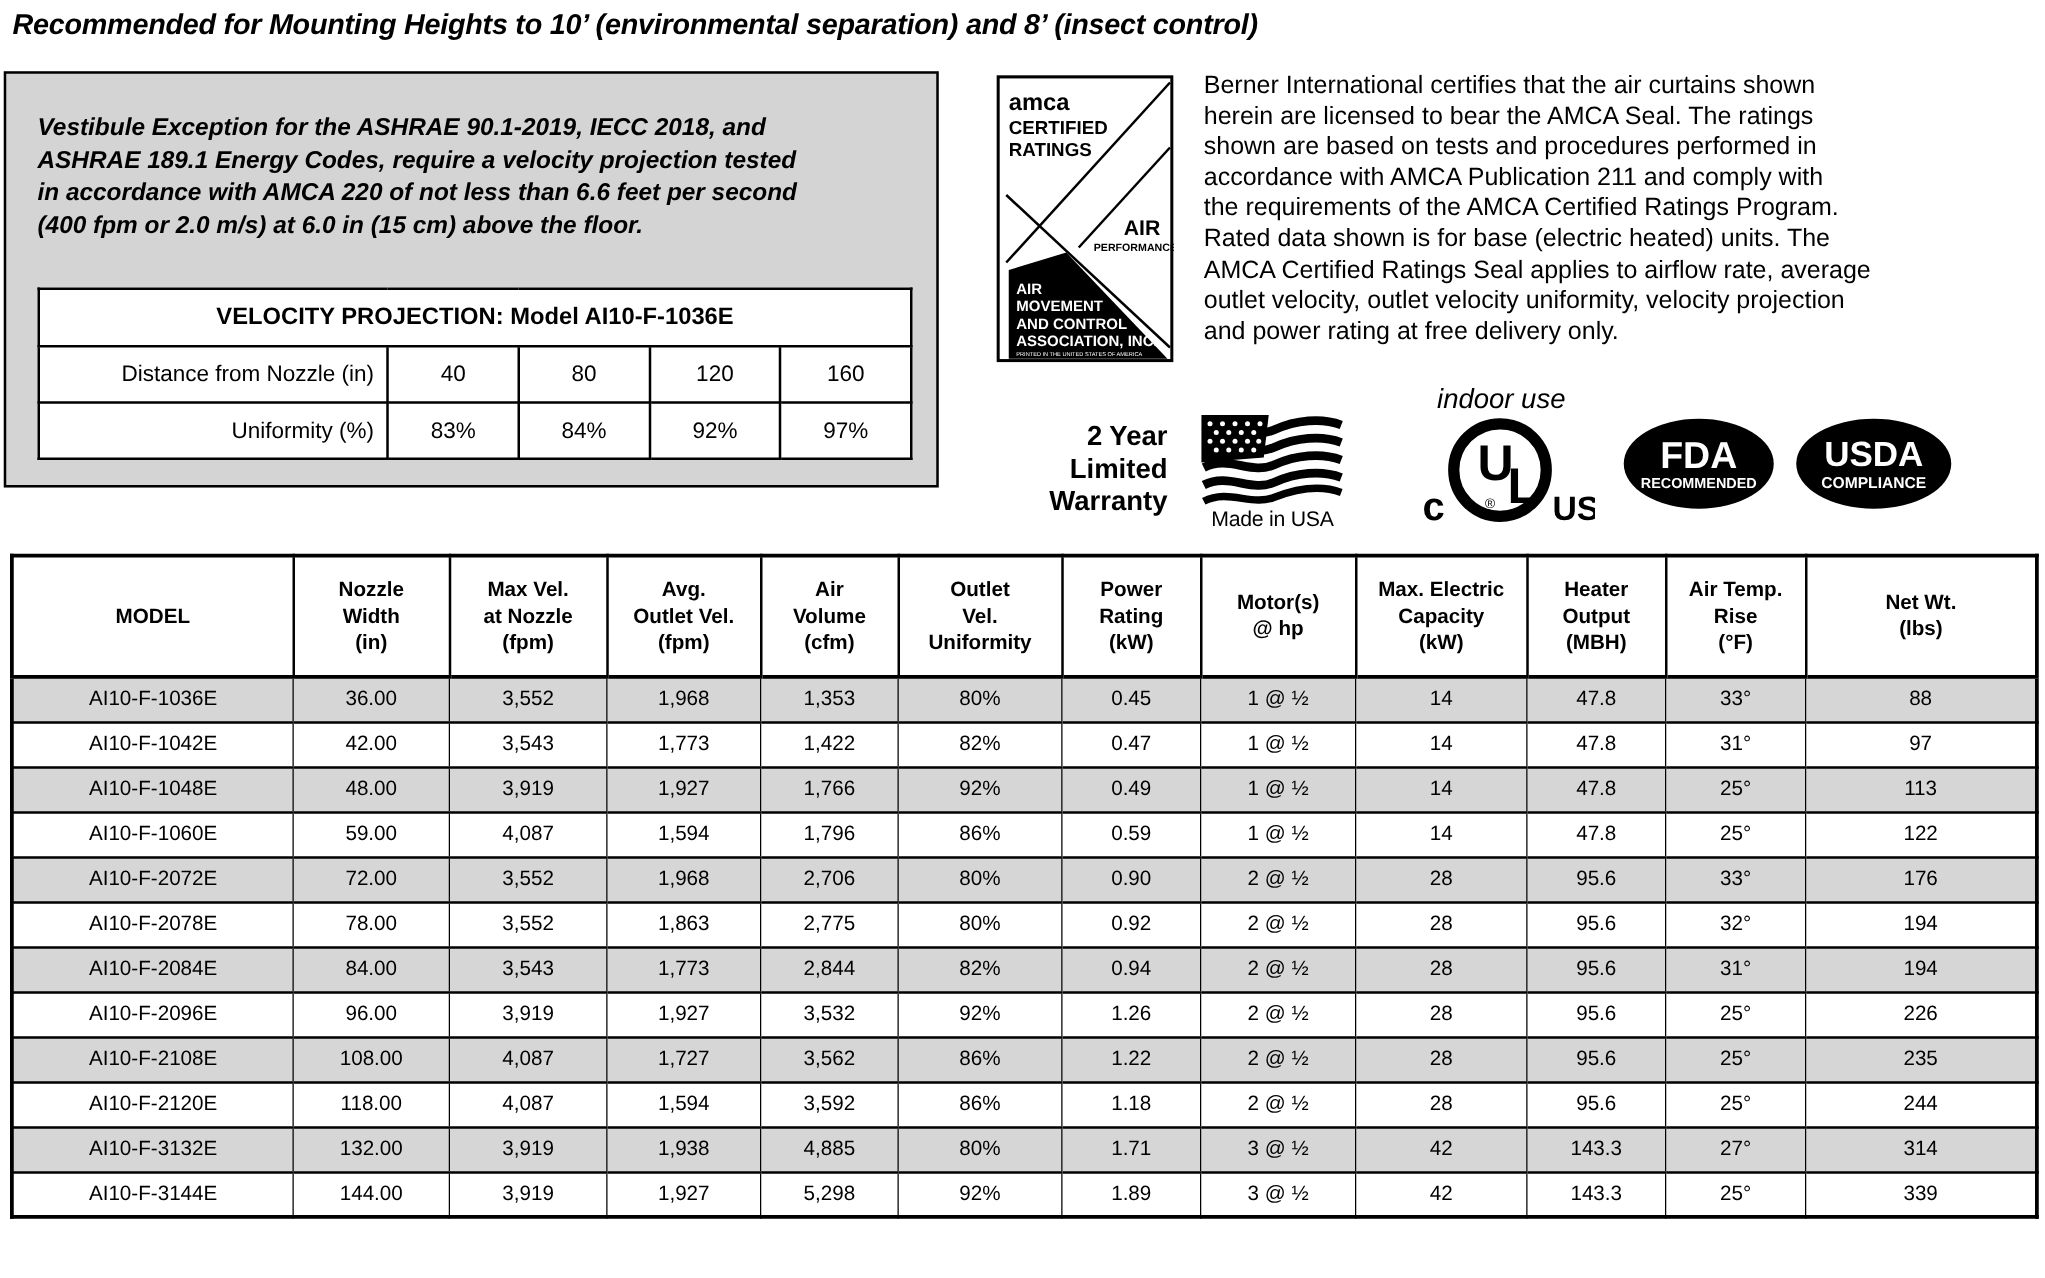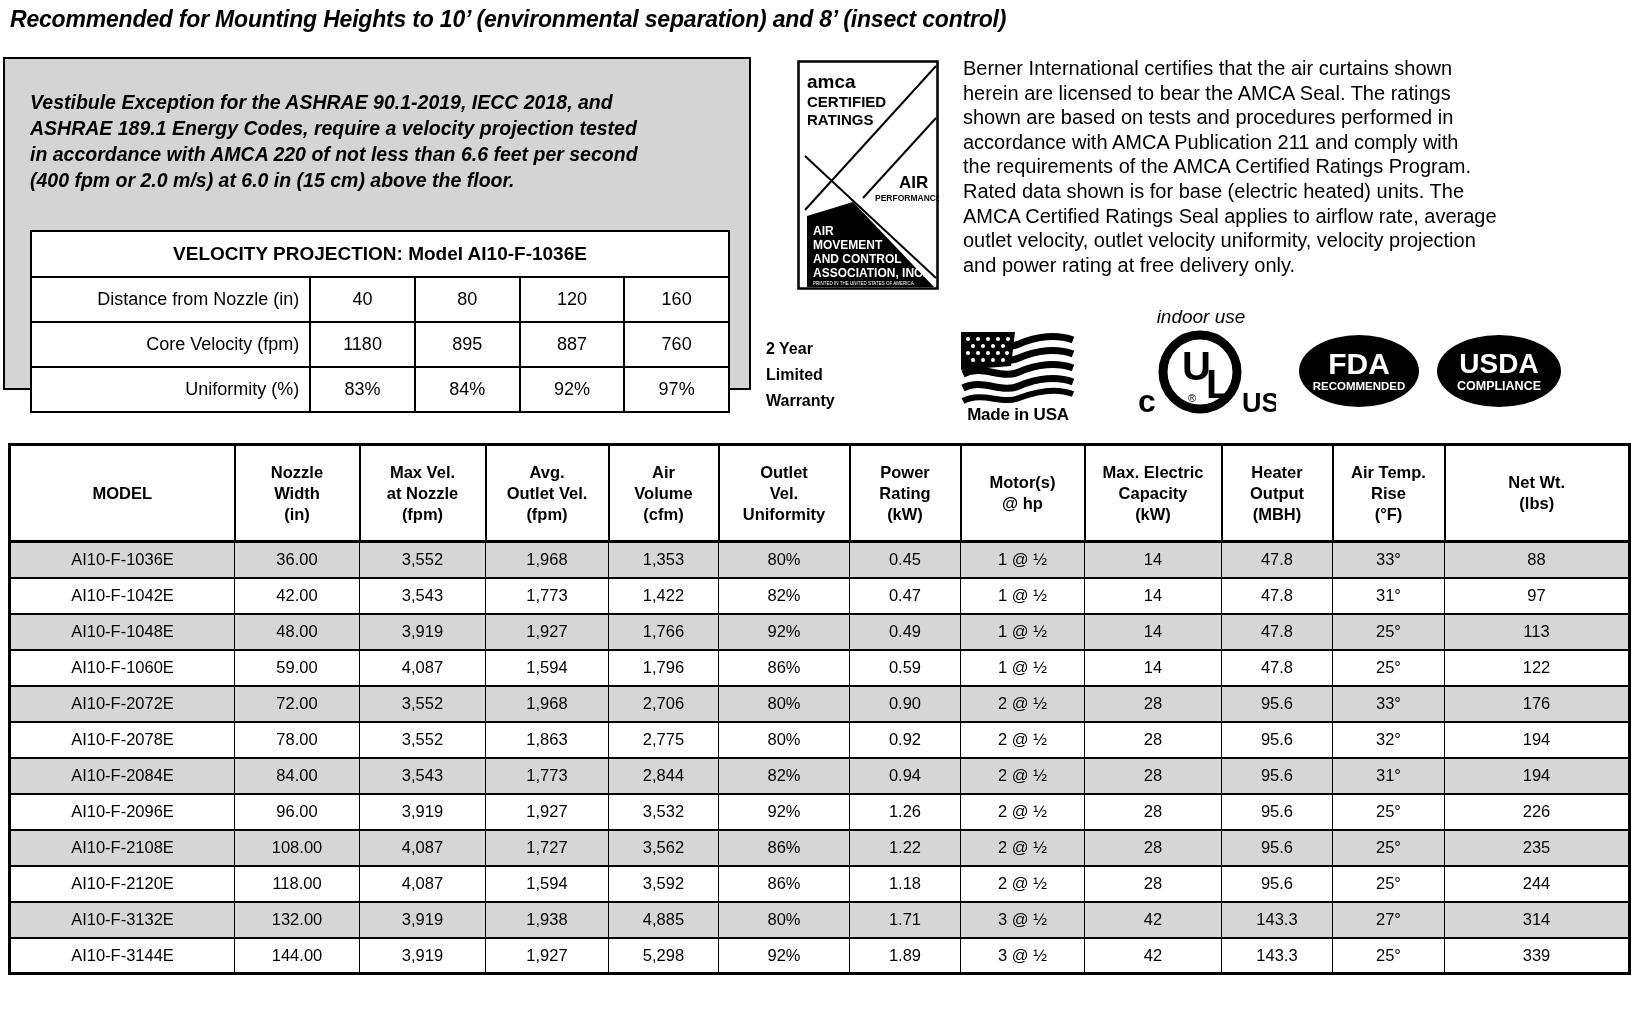--- a/index.html
+++ b/index.html
@@ -14,25 +14,25 @@
   .vptable{position:absolute;left:25px;top:171px;width:700px;border-collapse:collapse;background:#fff;font-size:18px}
   .vptable th,.vptable td{border:2px solid #000;padding:11px 10px}
   .vptable th{height:44px;font-size:19px;text-align:center;font-weight:bold}
   .vptable td{height:33px}
   .vp-label{text-align:right;width:40%}
   .vp-val{text-align:center;width:15%}
 
   .seal{position:absolute;left:797px;top:60px}
   .cert{position:absolute;left:963px;top:56px;width:676px;font-size:20px;line-height:24.6px;white-space:pre-line}
 
-  .warranty{position:absolute;left:766px;top:336px;width:128px;text-align:left;font-weight:bold;font-size:16px;line-height:26px;white-space:pre-line}
+  .warranty{position:absolute;left:806px;top:336px;width:128px;text-align:right;font-weight:bold;font-size:22px;line-height:26px;white-space:pre-line}
   .flagwrap{position:absolute;left:958px;top:332px;width:120px;text-align:center}
-  .flaglabel{font-weight:bold;font-size:17px;margin-top:-3px;letter-spacing:-.2px}
+  .flaglabel{font-weight:normal;font-size:17px;margin-top:-3px;letter-spacing:-.2px}
   .ulwrap{position:absolute;left:1126px;top:306px;width:150px;text-align:center}
-  .indoor{font-style:italic;font-size:19px}
+  .indoor{font-style:italic;font-size:22px}
   .fda{position:absolute;left:1297px;top:334px}
   .usda{position:absolute;left:1436px;top:334px}
 
   table.spec{position:absolute;left:8px;top:443px;width:1620px;border-collapse:collapse;table-layout:fixed;font-size:16.5px;border:3px solid #000;background:#fff}
   table.spec th{border:2px solid #000;border-bottom:3px solid #000;height:97px;font-size:16.5px;font-weight:bold;text-align:center;vertical-align:middle;white-space:pre-line;line-height:21px;padding:0 2px}
   table.spec td{border-style:solid;border-color:#000;border-width:2px 1.5px;height:36px;text-align:center;vertical-align:middle}
   table.spec tr.stripe td{background:#d6d6d6}
 </style>
 </head>
 <body>
@@ -52,27 +52,20 @@
           <th colspan="5">VELOCITY PROJECTION: Model AI10-F-1036E</th>
         </tr>
       </thead>
       <tbody>
           <tr>
             <td class="vp-label">Distance from Nozzle (in)</td>
             <td class="vp-val">40</td>
             <td class="vp-val">80</td>
             <td class="vp-val">120</td>
             <td class="vp-val">160</td>
-          </tr>
-          <tr>
-            <td class="vp-label">Core Velocity (fpm)</td>
-            <td class="vp-val">1180</td>
-            <td class="vp-val">895</td>
-            <td class="vp-val">887</td>
-            <td class="vp-val">760</td>
           </tr>
           <tr>
             <td class="vp-label">Uniformity (%)</td>
             <td class="vp-val">83%</td>
             <td class="vp-val">84%</td>
             <td class="vp-val">92%</td>
             <td class="vp-val">97%</td>
           </tr>
         </tbody>
     </table>

